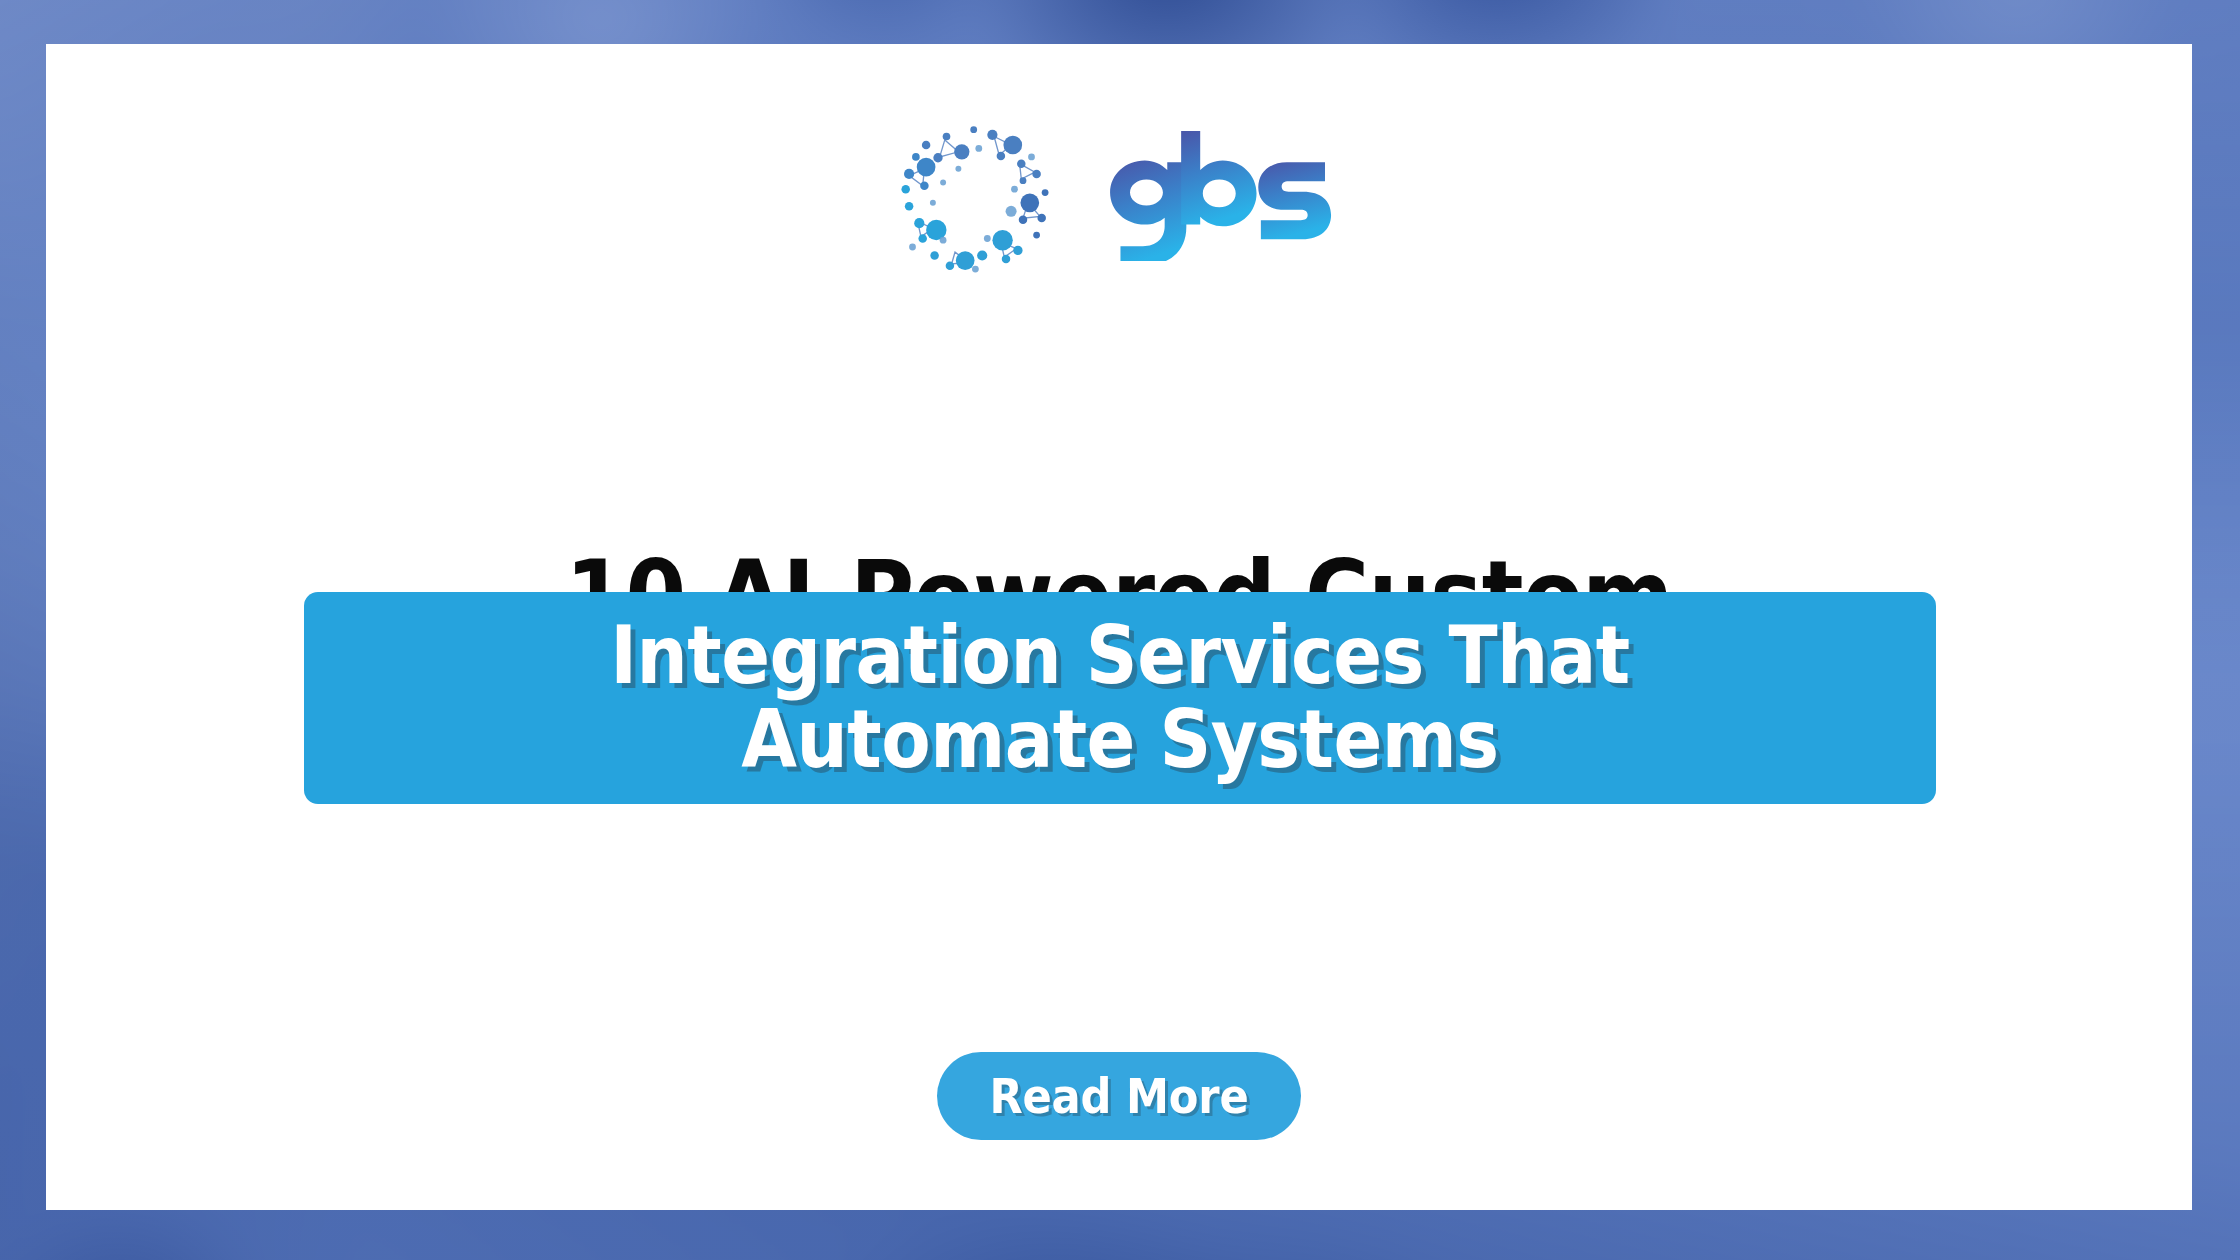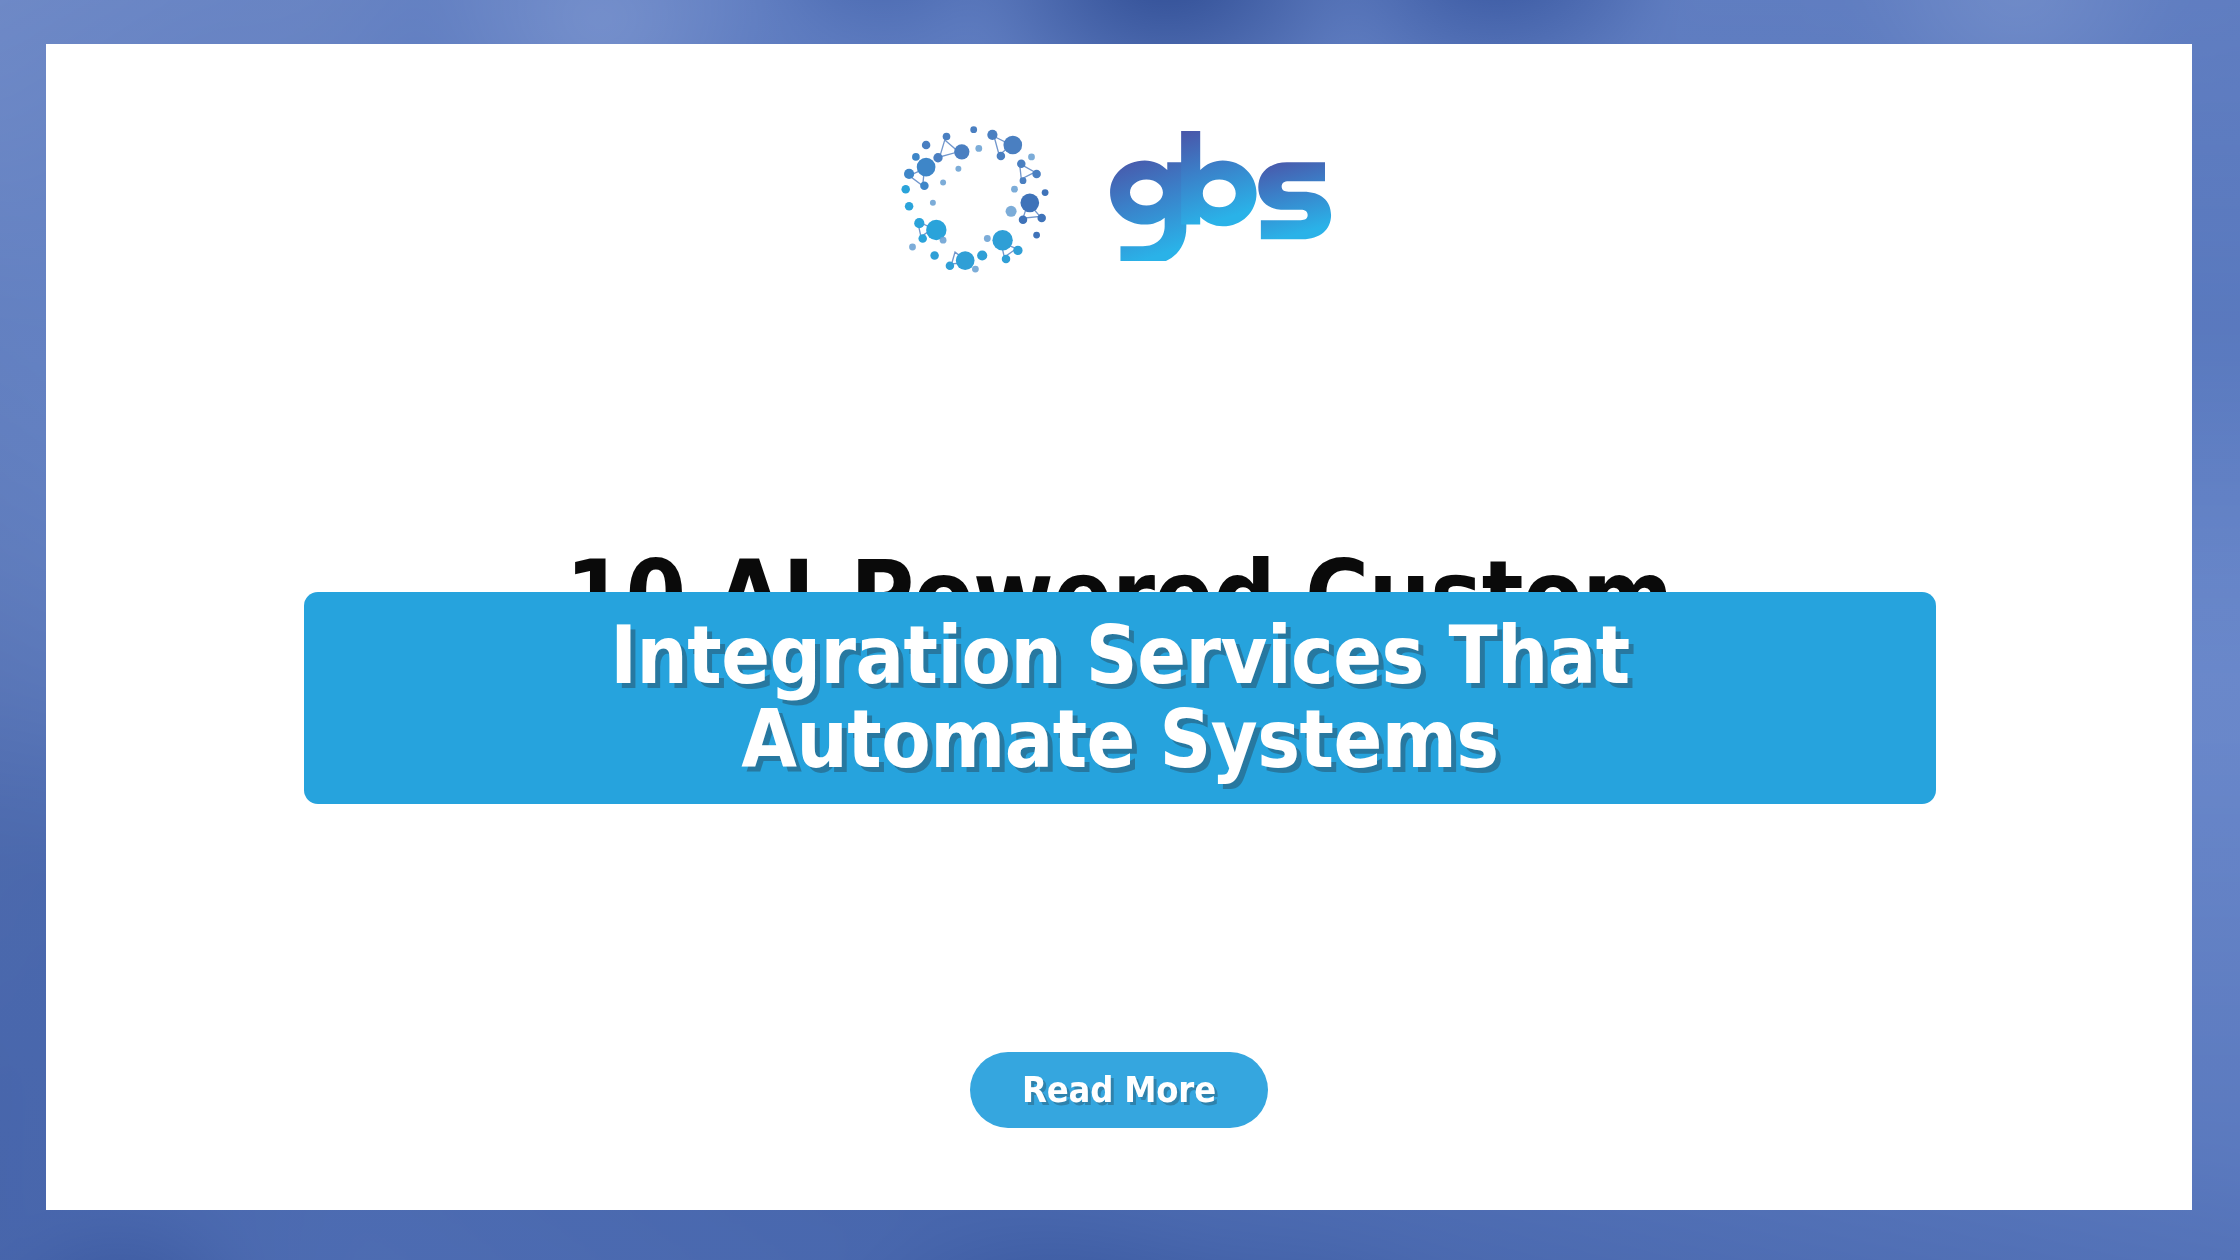--- a/index.html
+++ b/index.html
@@ -132,21 +132,21 @@
     top: 1008px;
     display: flex;
     justify-content: center;
   }
   .cta {
     background: #35a6df;
     color: #ffffff;
     border: none;
     border-radius: 999px;
     padding: 20px 52px;
-    font-size: 36px;
+    font-size: 48px;
     font-weight: 900;
     letter-spacing: -0.2px;
     font-family: "DejaVu Sans", "Liberation Sans", sans-serif;
     font-stretch: condensed;
     text-shadow: 3px 3px 0 rgba(40,86,110,.45);
     cursor: pointer;
     line-height: 1;
   }
 </style>
 </head>

